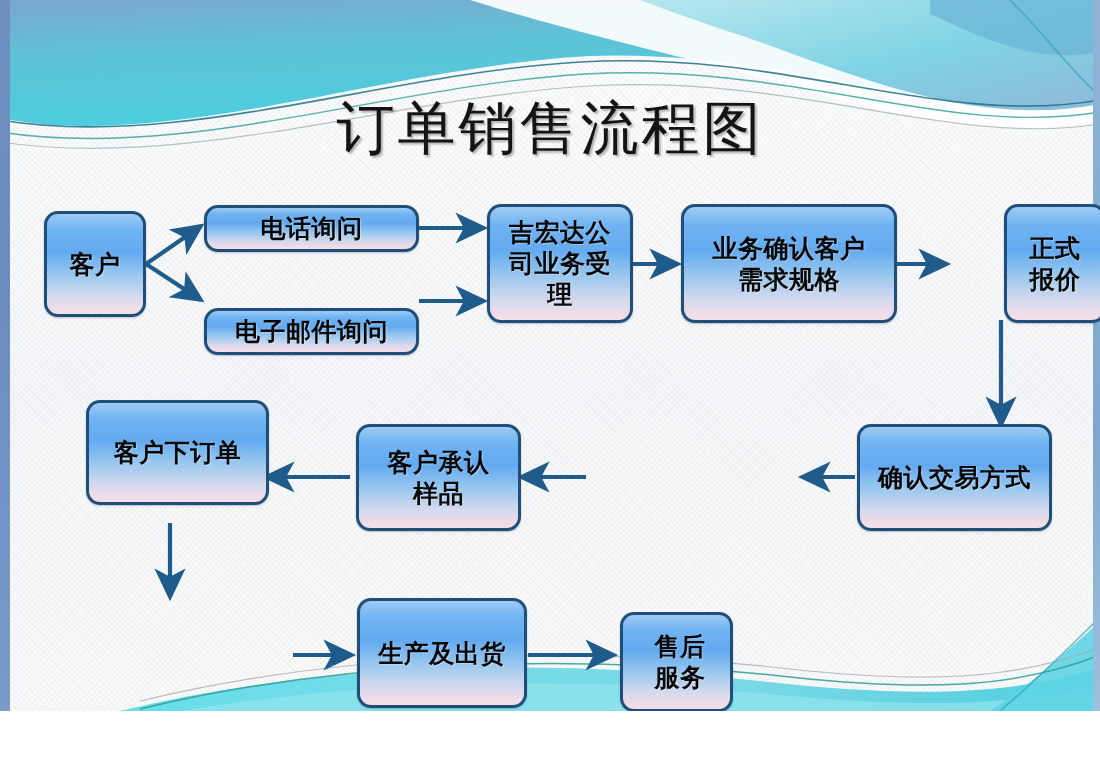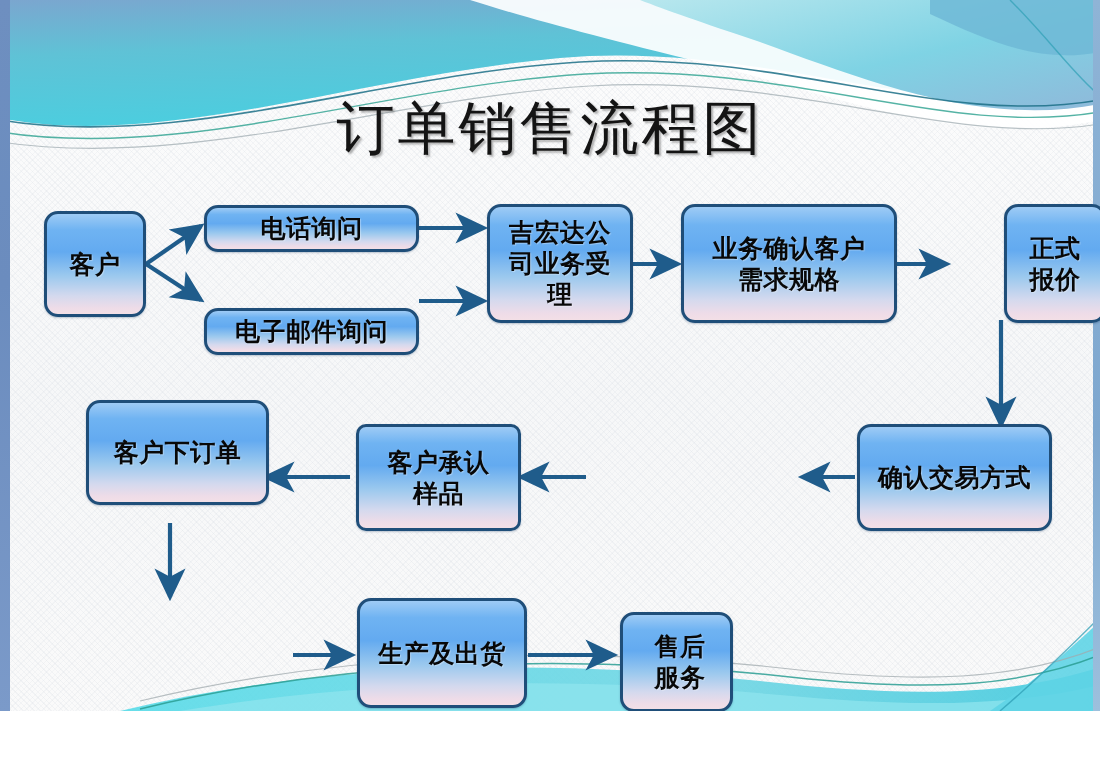--- a/index.html
+++ b/index.html
@@ -203,21 +203,21 @@
 理</div>
 
   <div class="node" style="left:681px; top:204px; width:216px; height:119px;">业务确认客户
 需求规格</div>
 
   <div class="node" style="left:1004px; top:204px; width:102px; height:119px;">正式
 报价</div>
 
   <div class="node" style="left:86px;  top:400px; width:183px; height:105px;">客户下订单</div>
 
-  <div class="node" style="left:356px; top:424px; width:165px; height:107px;border-radius:10px;">客户承认
+  <div class="node" style="left:356px; top:424px; width:165px; height:107px;">客户承认
 样品</div>
 
 
   <div class="node" style="left:857px; top:424px; width:195px; height:107px;">确认交易方式</div>
 
 
   <div class="node" style="left:357px; top:598px; width:170px; height:110px;">生产及出货</div>
 
   <div class="node" style="left:620px; top:612px; width:113px; height:100px;padding-left:11px;">售后
 服务</div>

